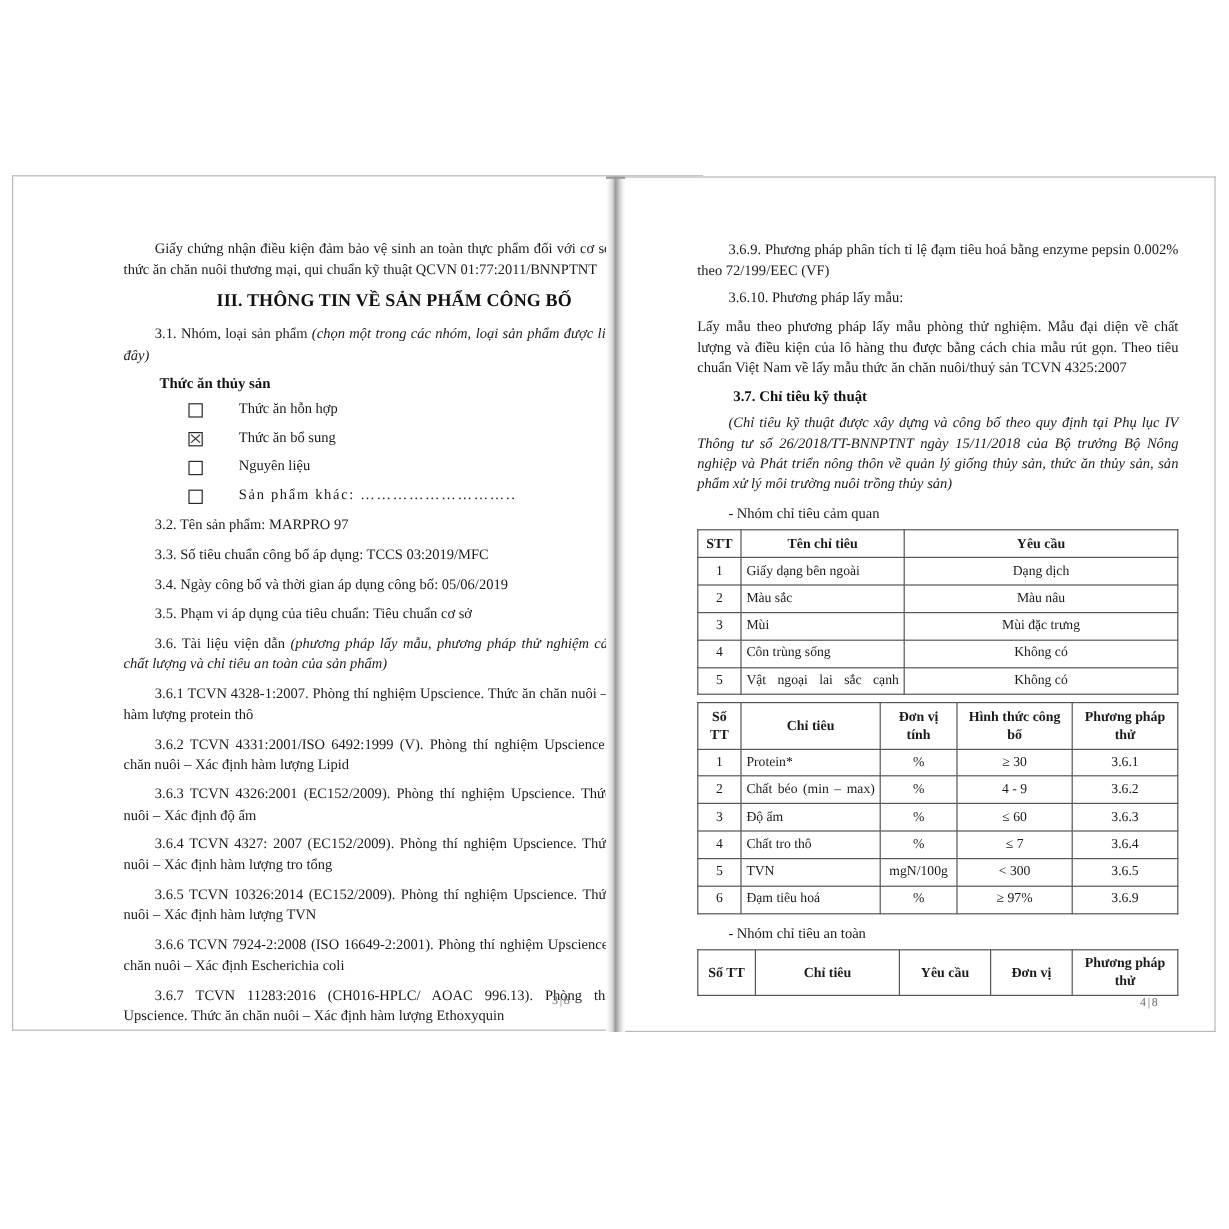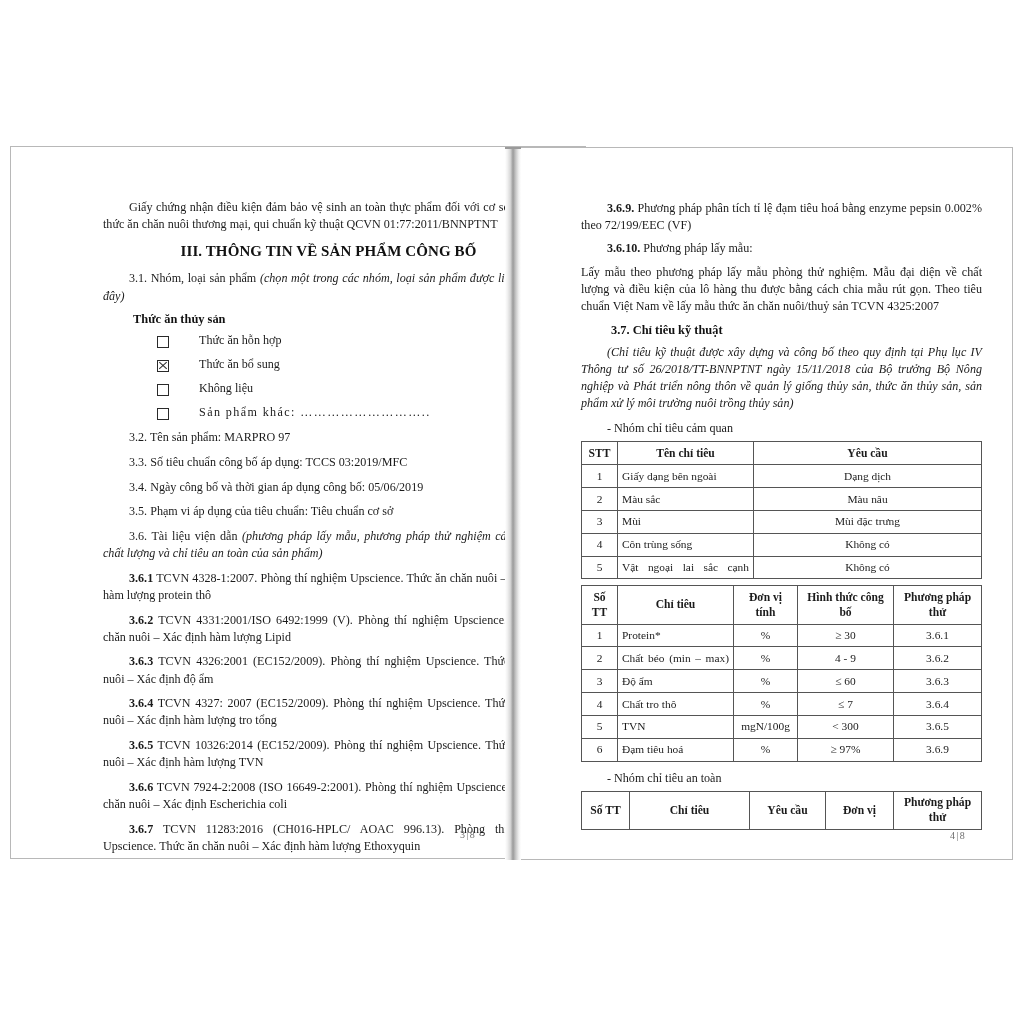--- a/index.html
+++ b/index.html
@@ -60,21 +60,21 @@
     margin: 0 0 7.5px 0;
     font-size: 12.1px;
     line-height: 1.42;
     text-align: justify;
     color: #1b1b1b;
     text-indent: 0;
   }
   p.ind { text-indent: 26px; }
   p.tight { margin-bottom: 6px; }
   .it { font-style: italic; }
-  .bd { font-weight: bold; }
+  .bd { font-weight: normal; }
 
   h3.head {
     margin: 10px 0 10px 0;
     font-size: 15px;
     font-weight: bold;
     text-align: center;
     letter-spacing: .1px;
     color: #111;
   }
 
@@ -247,21 +247,21 @@
       <div class="cbrow">
         <span class="cbox"></span>
         <span class="cblabel">Thức ăn hỗn hợp</span>
       </div>
       <div class="cbrow">
         <span class="cbox checked"></span>
         <span class="cblabel">Thức ăn bổ sung</span>
       </div>
       <div class="cbrow">
         <span class="cbox"></span>
-        <span class="cblabel">Không liệu</span>
+        <span class="cblabel">Nguyên liệu</span>
       </div>
       <div class="cbrow">
         <span class="cbox"></span>
         <span class="cblabel dots">Sản phẩm khác: ………………………..</span>
       </div>
 
       <p class="t ind">3.2. Tên sản phẩm: MARPRO 97</p>
       <p class="t ind">3.3. Số tiêu chuẩn công bố áp dụng: TCCS 03:2019/MFC</p>
       <p class="t ind">3.4. Ngày công bố và thời gian áp dụng công bố: 05/06/2019</p>
       <p class="t ind">3.5. Phạm vi áp dụng của tiêu chuẩn: Tiêu chuẩn cơ sở</p>

